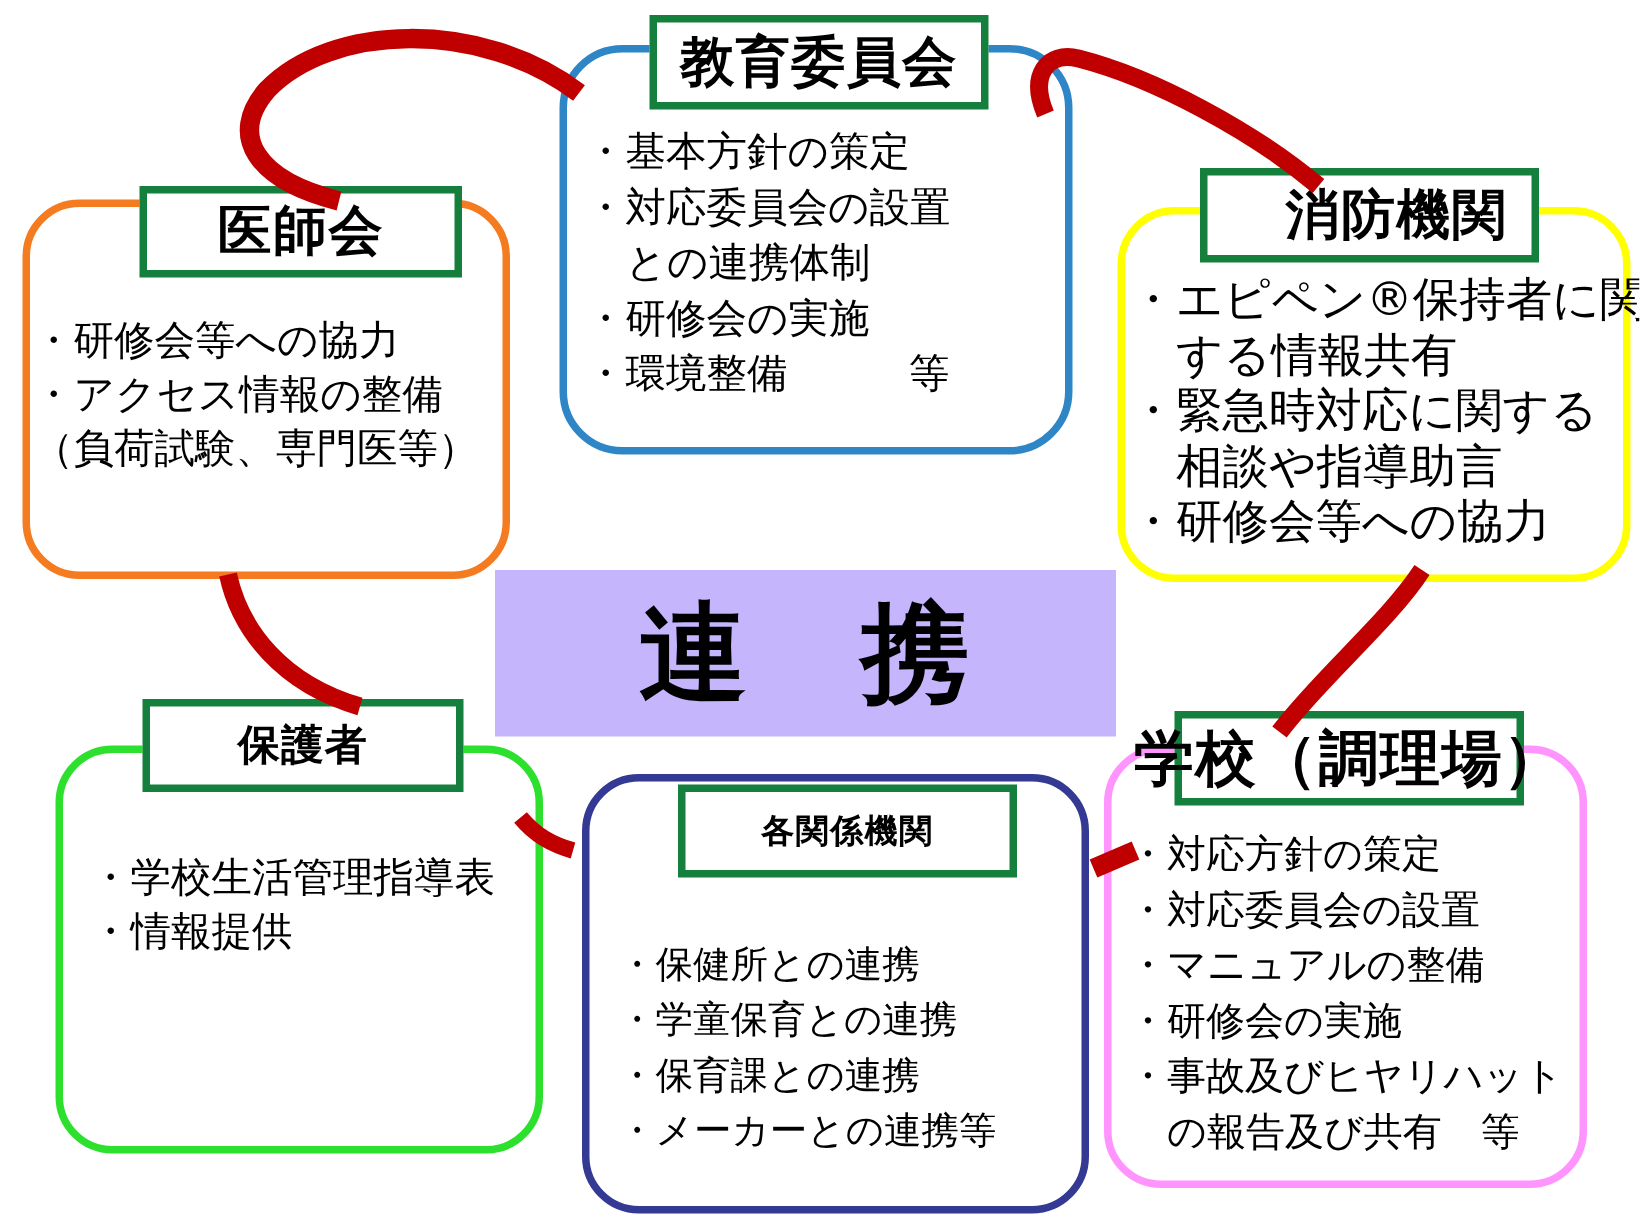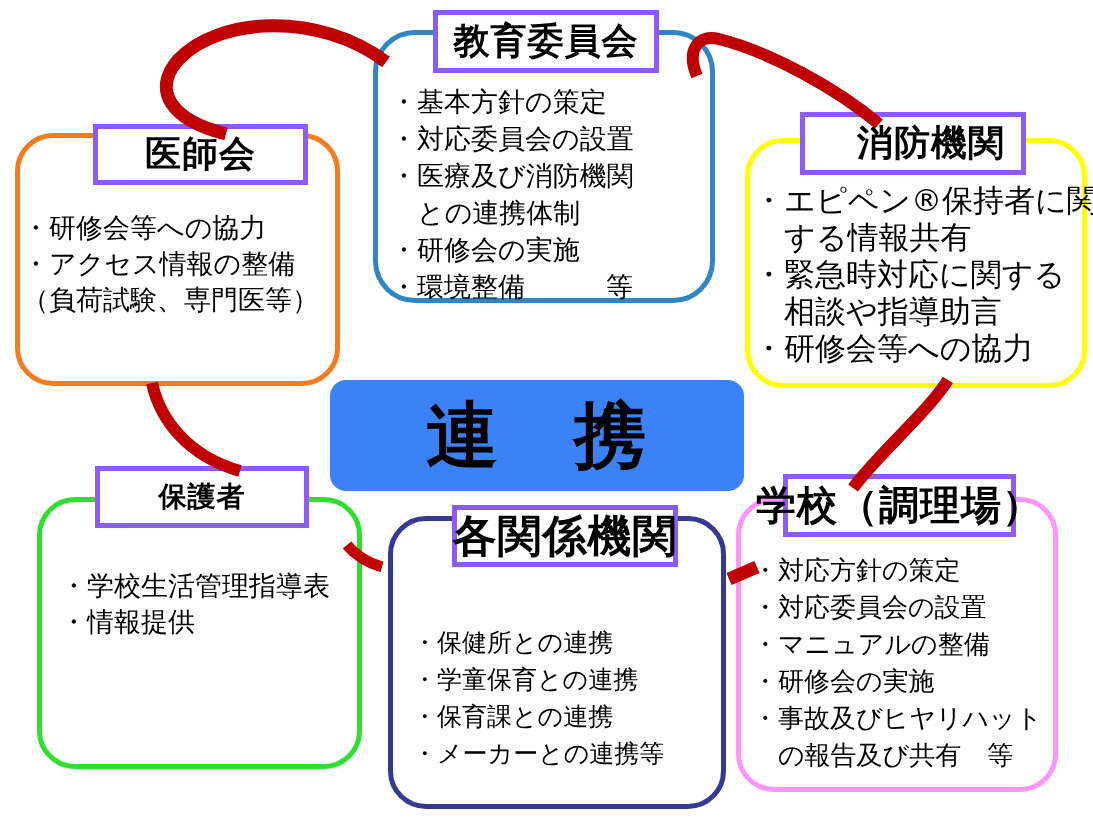--- a/index.html
+++ b/index.html
@@ -16,21 +16,21 @@
     position: absolute;
     background: #ffffff;
     border: 5px solid #888;
     border-radius: 42px;
     box-sizing: border-box;
     z-index: 1;
   }
   .title-box {
     position: absolute;
     background: #ffffff;
-    border: 5px solid #8b5cf6;
+    border: 5px solid #15803d;
     box-sizing: border-box;
     display: flex;
     align-items: center;
     justify-content: center;
     font-weight: 700;
     letter-spacing: 1px;
     z-index: 3;
     white-space: nowrap;
   }
   .body-text {
@@ -62,53 +62,53 @@
 </style>
 </head>
 <body>
 
 <div class="canvas">
 
   <div class="org-rect" style="left: 373px; top: 30px; width: 342px; height: 273px; border-color: rgb(46, 134, 198);"></div>
   <div class="title-box" style="left:433px; top:10px; width:226px; height:63px; font-size:36px;">
     <span>教育委員会</span>
   </div>
-  <div class="body-text" style="left:390px; top:83px; font-size:27px; line-height:37px;"><div>・基本方針の策定</div><div>・対応委員会の設置</div><div>・医療及び消防機関</div><div>　との連携体制</div><div>・研修会の実施</div><div>・環境整備　　　等</div></div>
+  <div class="body-text" style="left:390px; top:83px; font-size:27px; line-height:37px;"><div>・基本方針の策定</div><div>・対応委員会の設置</div><div>　との連携体制</div><div>・研修会の実施</div><div>・環境整備　　　等</div></div>
 
   <div class="org-rect" style="left: 745px; top: 138px; width: 342px; height: 250px; border-radius: 38px; border-color: rgb(255, 255, 0);"></div>
   <div class="title-box" style="left:800px; top:112px; width:226px; height:63px; font-size:36px;padding-left:36px;">
     <span>消防機関</span>
   </div>
   <div class="body-text" style="left:753px; top:182px; font-size:31px; line-height:37px;"><div>・エピペン®保持者に関</div><div>　する情報共有</div><div>・緊急時対応に関する</div><div>　相談や指導助言</div><div>・研修会等への協力</div></div>
 
   <div class="org-rect" style="left: 15px; top: 133px; width: 325px; height: 253px; border-radius: 38px; border-color: rgb(244, 123, 32);"></div>
   <div class="title-box" style="left:68px; top:124px; width:215px; height:61px; font-size:36px;margin-left:25px;">
     <span>医師会</span>
   </div>
   <div class="body-text" style="left:22px; top:210px; font-size:27px; line-height:36px;"><div>・研修会等への協力</div><div>・アクセス情報の整備</div><div>（負荷試験、専門医等）</div></div>
 
   <div class="org-rect" style="left: 37px; top: 497px; width: 325px; height: 272px; border-radius: 38px; border-color: rgb(46, 224, 46);"></div>
   <div class="title-box" style="left:95px; top:466px; width:214px; height:62px; font-size:28px;">
     <span>保護者</span>
   </div>
   <div class="body-text" style="left:60px; top:568px; font-size:27px; line-height:36px;"><div>・学校生活管理指導表</div><div>・情報提供</div></div>
 
   <div class="org-rect" style="left: 388px; top: 516px; width: 338px; height: 293px; border-radius: 38px; border-color: rgb(52, 58, 148);"></div>
-  <div class="title-box" style="left:452px; top:505px; width:226px; height:62px; font-size:44px;">
+  <div class="title-box" style="left:452px; top:523px; width:226px; height:62px; font-size:22px;">
     <span>各関係機関</span>
   </div>
   <div class="body-text" style="left:412px; top:592px; font-size:25px; line-height:37px;margin-top:32px;"><div>・保健所との連携</div><div>・学童保育との連携</div><div>・保育課との連携</div><div>・メーカーとの連携等</div></div>
 
   <div class="org-rect" style="left: 736px; top: 497px; width: 322px; height: 295px; border-radius: 38px; border-color: rgb(255, 148, 255);"></div>
   <div class="title-box" style="left:783px; top:474px; width:233px; height:63px; font-size:40px;">
     <span>学校（調理場）</span>
   </div>
   <div class="body-text" style="left:752px; top:552px; font-size:26px; line-height:37px;"><div>・対応方針の策定</div><div>・対応委員会の設置</div><div>・マニュアルの整備</div><div>・研修会の実施</div><div>・事故及びヒヤリハット</div><div>　の報告及び共有　等</div></div>
 
-  <div class="center-label" style="background-color: #3b82f6; border-radius: 16px;">
+  <div class="center-label" style="background-color: #c4b5fd;">
     <span>連　携</span>
   </div>
 
   <svg class="connector-layer" width="1093" height="818" viewBox="0 0 1093 818">
     <path d="M 386 62 C 320 12, 220 16, 178 60 C 152 90, 170 120, 226 134" stroke-width="13" style="stroke: rgb(192, 0, 0);"></path>
     <path d="M 697 76 C 686 50, 698 34, 719 39 C 770 52, 836 88, 879 124" stroke-width="12" style="stroke: rgb(192, 0, 0);"></path>
     <path d="M 948 380 C 926 414, 880 452, 853 488" stroke-width="12" style="stroke: rgb(192, 0, 0);"></path>
     <path d="M 152 383 C 160 420, 188 456, 240 471" stroke-width="12" style="stroke: rgb(192, 0, 0);"></path>
     <path d="M 347 545 C 357 557, 368 563, 382 567" stroke-width="11" style="stroke: rgb(192, 0, 0);"></path>
     <path d="M 729 579 L 757 567" stroke-width="13" style="stroke: rgb(192, 0, 0);"></path>

